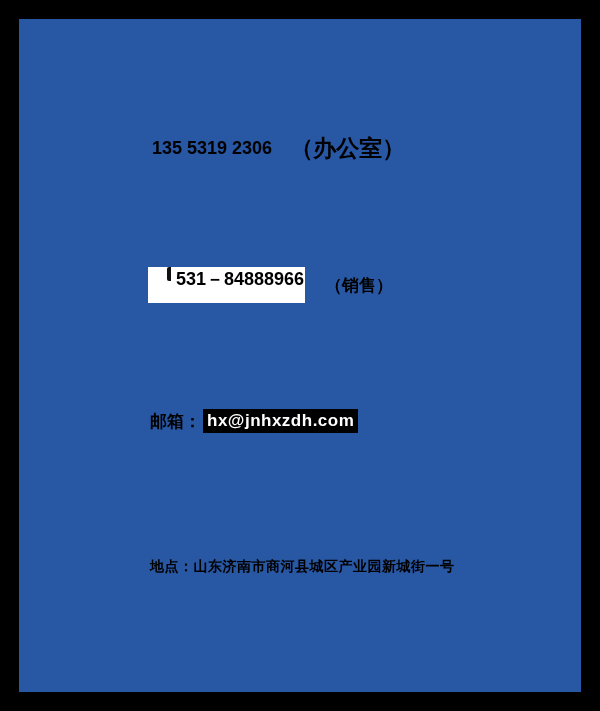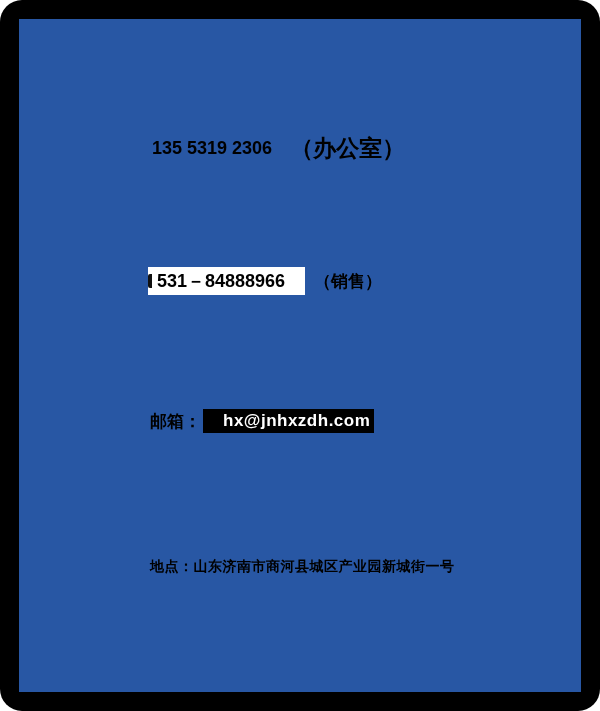--- a/index.html
+++ b/index.html
@@ -10,21 +10,20 @@
       width: 600px;
       height: 711px;
       font-family: "Liberation Sans", sans-serif;
     }
     .page {
       position: relative;
       width: 600px;
       height: 711px;
       background: #000000;
       overflow: hidden;
-      border-radius: 22px;
     }
     .canvas {
       position: absolute;
       left: 19px;
       top: 19px;
       right: 19px;
       bottom: 19px;
       background: #2857a4;
     }
     .line {
@@ -44,52 +43,52 @@
       margin-left: 18px;
       font-size: 23px;
     }
     .sales-line {
       left: 148px;
       top: 267px;
       font-size: 18px;
     }
     .highlight-white {
       display: inline-flex;
-      align-items: center;
+      align-items: flex-start;
       background: #ffffff;
       color: #000000;
-      height: 28px;
+      height: 36px;
       width: 157px;
       overflow: hidden;
       box-sizing: border-box;
-      padding-left: 0;
+      padding-left: 19px;
     }
     .clipped-fragment {
       display: inline-block;
       width: 4px;
       height: 14px;
       background: #111111;
       margin-right: 5px;
       border-radius: 2px 0 0 2px;
       flex: 0 0 auto;
     }
     .sales-line .label {
-      margin-left: 9px;
+      margin-left: 20px;
       font-size: 17px;
     }
     .email-line {
       left: 150px;
       top: 409px;
       font-size: 17px;
     }
     .highlight-black {
       display: inline-block;
       background: #000000;
       color: #ffffff;
-      padding: 2px 4px 2px 20px;
+      padding: 2px 4px 2px 4px;
       margin-left: 2px;
       font-size: 17px;
       letter-spacing: 0.5px;
     }
     .address-line {
       left: 150px;
       top: 558px;
       font-size: 14px;
       letter-spacing: 0.5px;
     }

